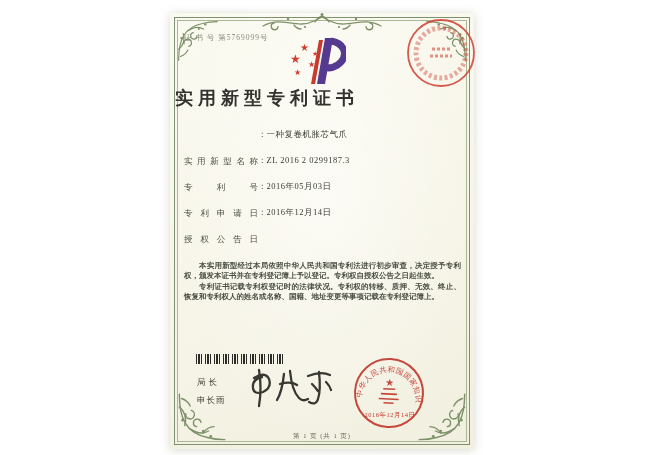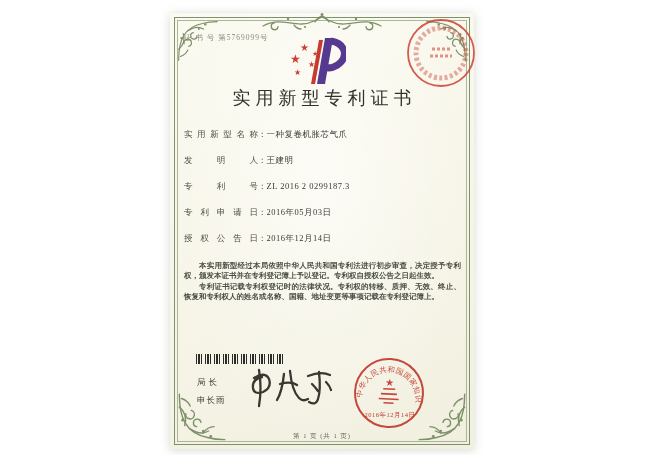--- a/index.html
+++ b/index.html
@@ -31,32 +31,33 @@
   .corner.bl, .corner.br { width:52px; height:52px; }
 
   
   .cert-no {
     position:absolute; left:14px; top:20px;
     font-size:7.5px; letter-spacing:1px; color:#868b78;
   }
   .logo { position:absolute; left:118px; top:23px; }
   .doc-title {
     position:absolute; left:0; top:73px; width:100%;
-    text-align:center; font-size:18px; font-weight:normal;
+    font-size:18px; font-weight:bold;
     letter-spacing:5px; color:#32332e; text-indent:5px;
   }
   .agency-stamp { position:absolute; left:234px; top:3px; opacity:.9; }
 
   
   .fields { position:absolute; left:14px; top:116px; width:280px; }
   .frow { height:26px; font-size:8.5px; color:#3d4137; white-space:nowrap; }
   .flabel {
     display:inline-block; width:74px; vertical-align:top;
     text-align:justify; text-align-last:justify; -moz-text-align-last:justify;
     color:#49503f;
+    margin-top:27px;
   }
   .fcolon { color:#49503f; }
   .fvalue { color:#383c33; letter-spacing:.5px;text-align:center; }
 
   
   .bodytext {
     position:absolute; left:14px; top:248px; width:277px;
     font-size:7.5px; line-height:10.4px; color:#4b4f43;
     text-align:justify;
     font-weight:bold;
@@ -199,23 +200,20 @@
         <circle cx="37" cy="37" r="33" stroke-width="1.8"></circle>
         <circle cx="37" cy="37" r="25" stroke-width="5" stroke-dasharray="3 2.4" opacity=".5"></circle>
         <line x1="28" y1="33" x2="46" y2="33" stroke-width="3" stroke-dasharray="3 2" opacity=".65"></line>
         <line x1="26" y1="40" x2="48" y2="40" stroke-width="3" stroke-dasharray="3 2" opacity=".65"></line>
       </g>
     </svg>
 
     <div class="fields">
       <div class="frow">
         <span class="flabel">实用新型名称</span><span class="fcolon">：</span><span class="fvalue">一种复卷机胀芯气爪</span>
-      </div>
-      <div class="frow">
-        <span class="flabel">发明人</span><span class="fcolon">：</span><span class="fvalue">王建明</span>
       </div>
       <div class="frow">
         <span class="flabel">专利号</span><span class="fcolon">：</span><span class="fvalue">ZL 2016 2 0299187.3</span>
       </div>
       <div class="frow">
         <span class="flabel">专利申请日</span><span class="fcolon">：</span><span class="fvalue">2016年05月03日</span>
       </div>
       <div class="frow">
         <span class="flabel">授权公告日</span><span class="fcolon">：</span><span class="fvalue">2016年12月14日</span>
       </div>

